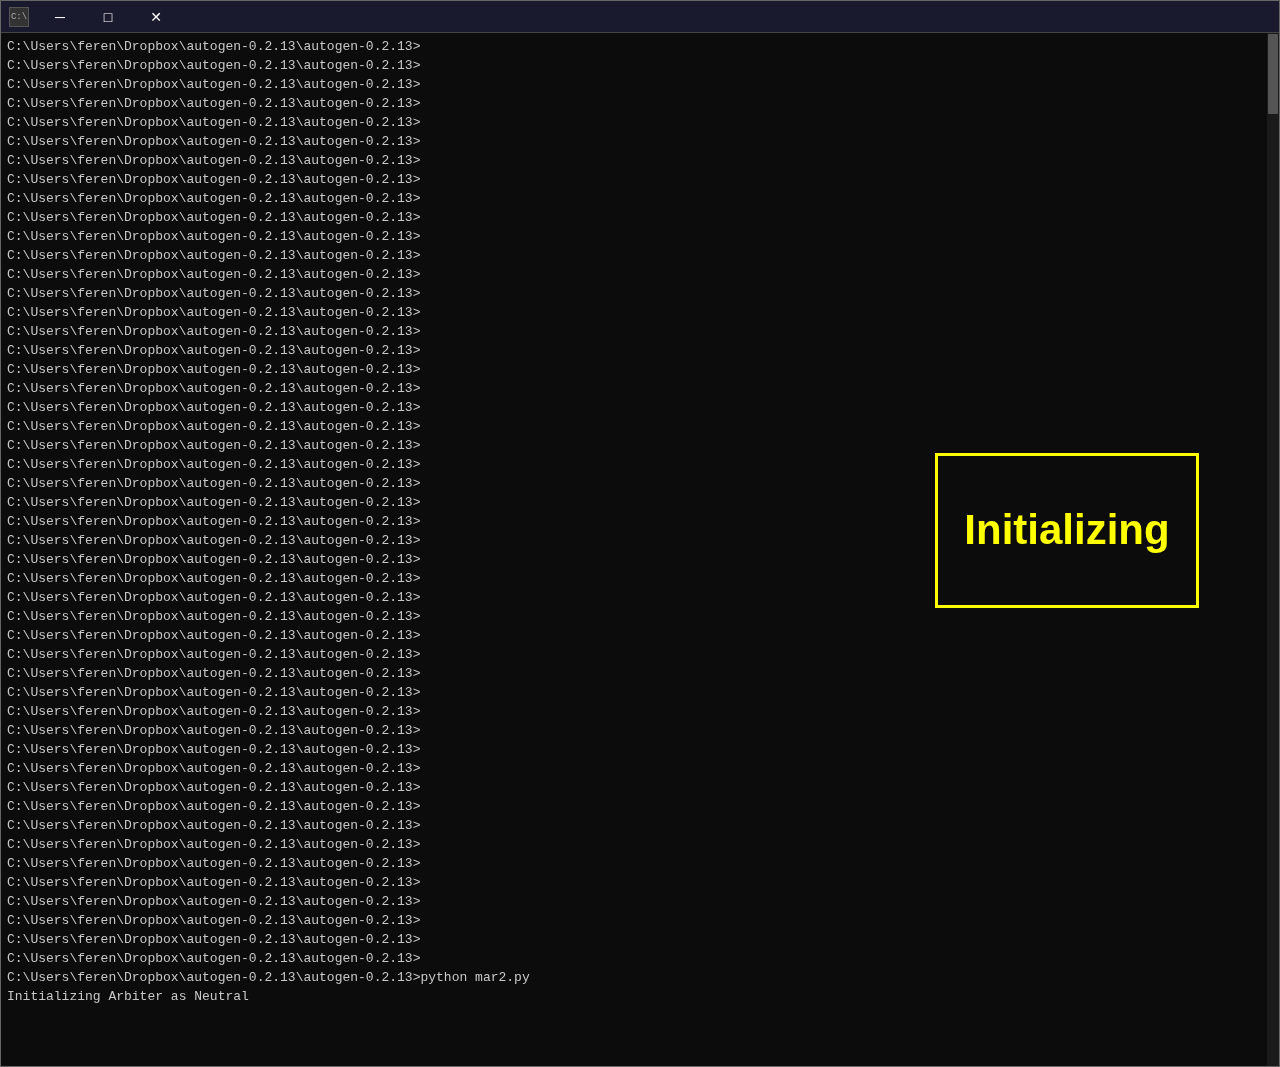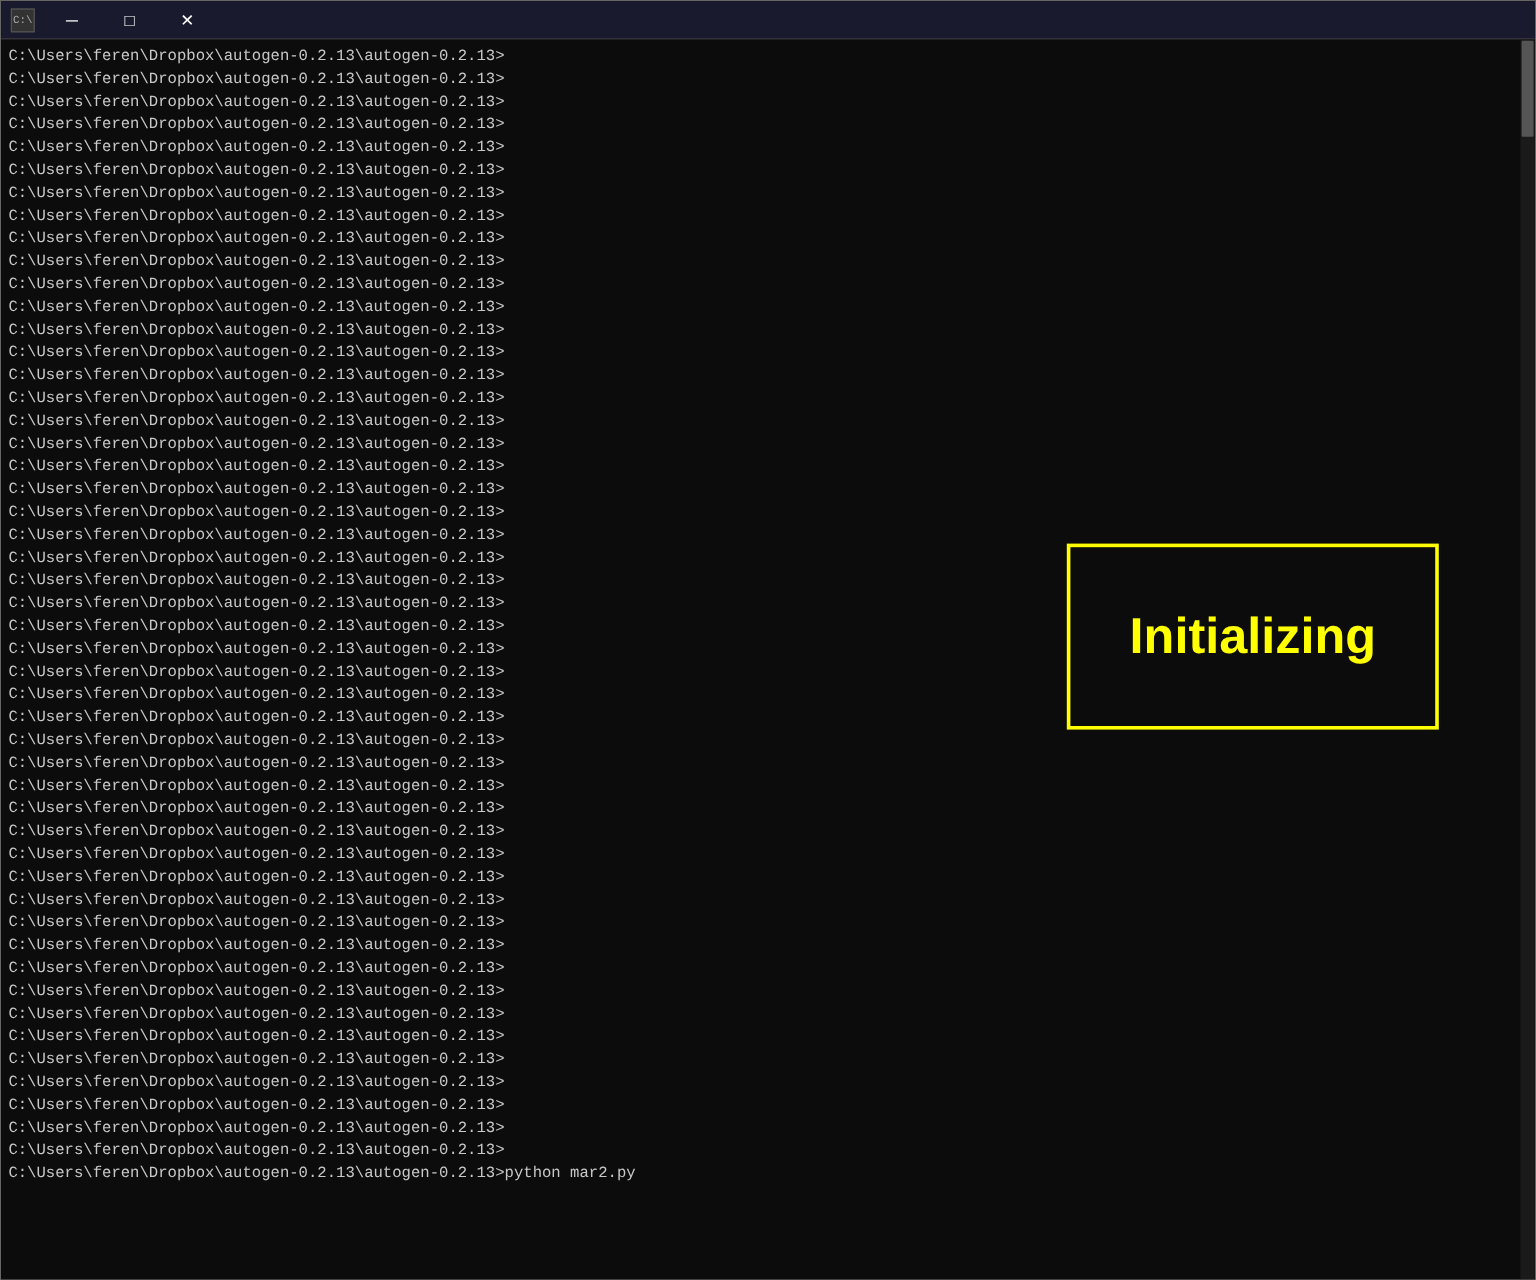--- a/index.html
+++ b/index.html
@@ -121,21 +121,21 @@
       height: 80px;
       background: #555;
       margin: 1px;
       border-radius: 1px;
     }
 
     .overlay-box {
       position: absolute;
       right: 80px;
       top: 420px;
-      width: 310px;
+      width: 264px;
       height: 155px;
       border: 3px solid #ffff00;
       display: flex;
       align-items: center;
       justify-content: center;
       background: #0c0c0c;
     }
 
     .overlay-text {
       color: #ffff00;
@@ -208,20 +208,21 @@
       <div class="terminal-line">C:\Users\feren\Dropbox\autogen-0.2.13\autogen-0.2.13&gt;</div>
       <div class="terminal-line">C:\Users\feren\Dropbox\autogen-0.2.13\autogen-0.2.13&gt;</div>
       <div class="terminal-line">C:\Users\feren\Dropbox\autogen-0.2.13\autogen-0.2.13&gt;</div>
       <div class="terminal-line">C:\Users\feren\Dropbox\autogen-0.2.13\autogen-0.2.13&gt;</div>
       <div class="terminal-line">C:\Users\feren\Dropbox\autogen-0.2.13\autogen-0.2.13&gt;</div>
       <div class="terminal-line">C:\Users\feren\Dropbox\autogen-0.2.13\autogen-0.2.13&gt;</div>
       <div class="terminal-line">C:\Users\feren\Dropbox\autogen-0.2.13\autogen-0.2.13&gt;</div>
       <div class="terminal-line">C:\Users\feren\Dropbox\autogen-0.2.13\autogen-0.2.13&gt;</div>
       <div class="terminal-line">C:\Users\feren\Dropbox\autogen-0.2.13\autogen-0.2.13&gt;</div>
       <div class="terminal-line command-line">C:\Users\feren\Dropbox\autogen-0.2.13\autogen-0.2.13&gt;python mar2.py</div>
+      <div class="terminal-line output-line">Initializing Arbiter as Neutral</div>
     </div>
 
     <div class="scrollbar">
       <div class="scrollbar-thumb"></div>
     </div>
 
     <div class="overlay-box">
       <div class="overlay-text">
         <span>Initializing</span><br>
       </div>

